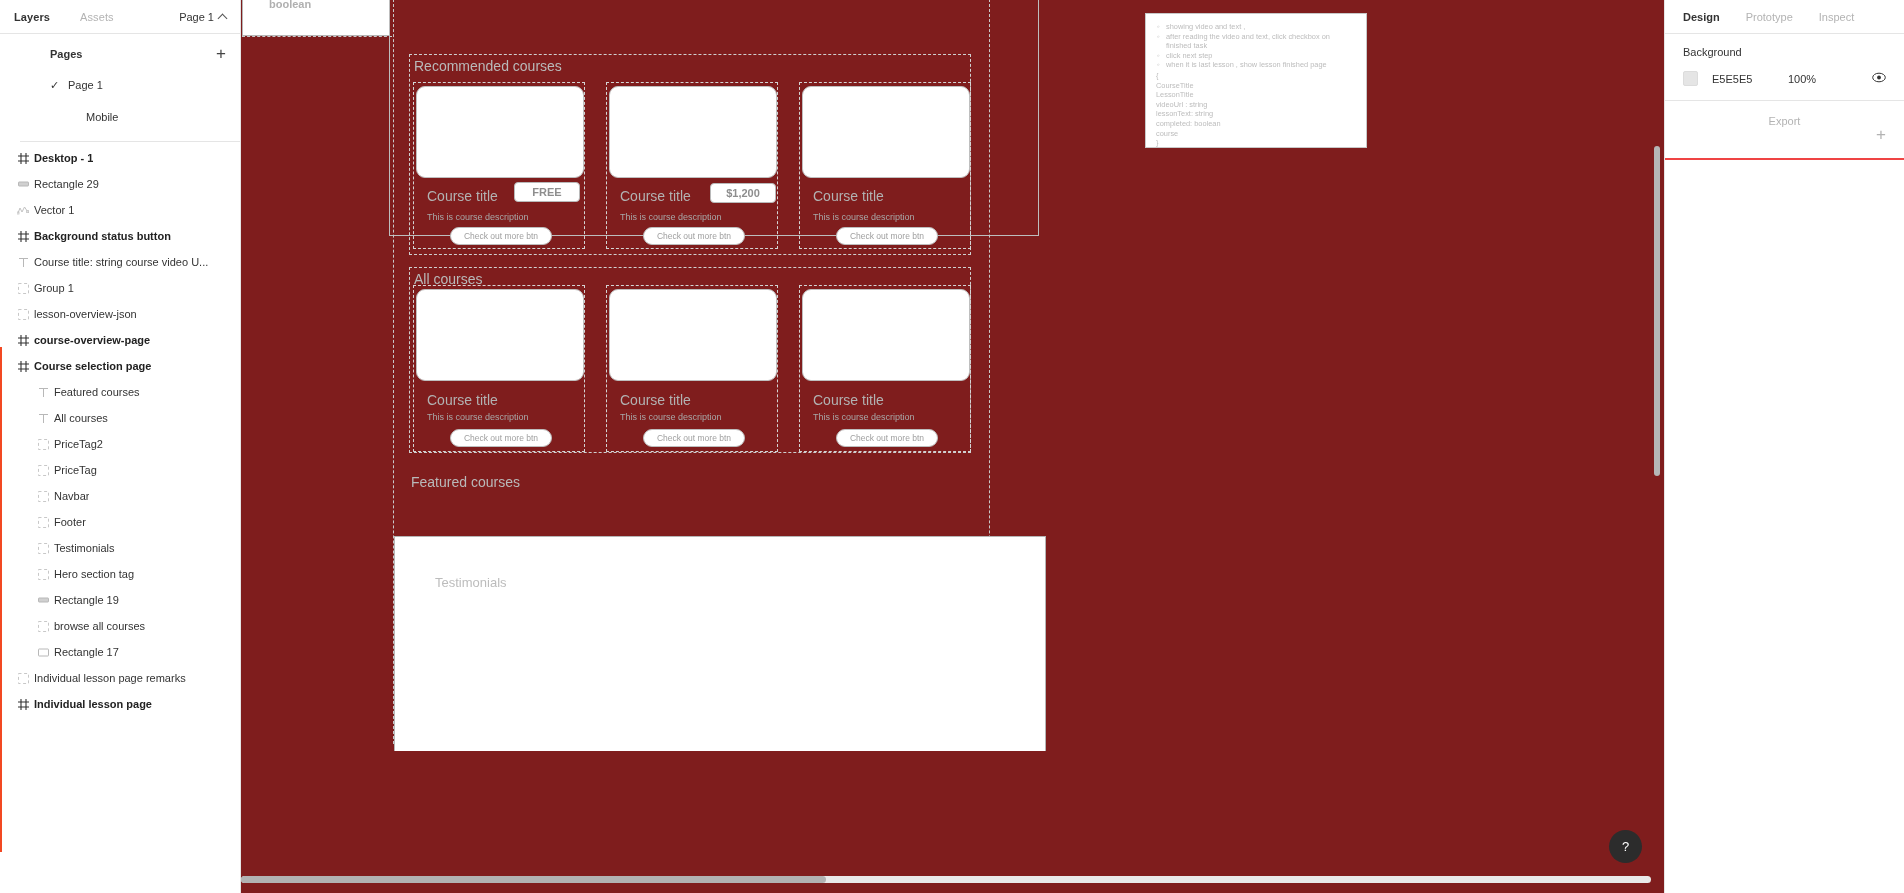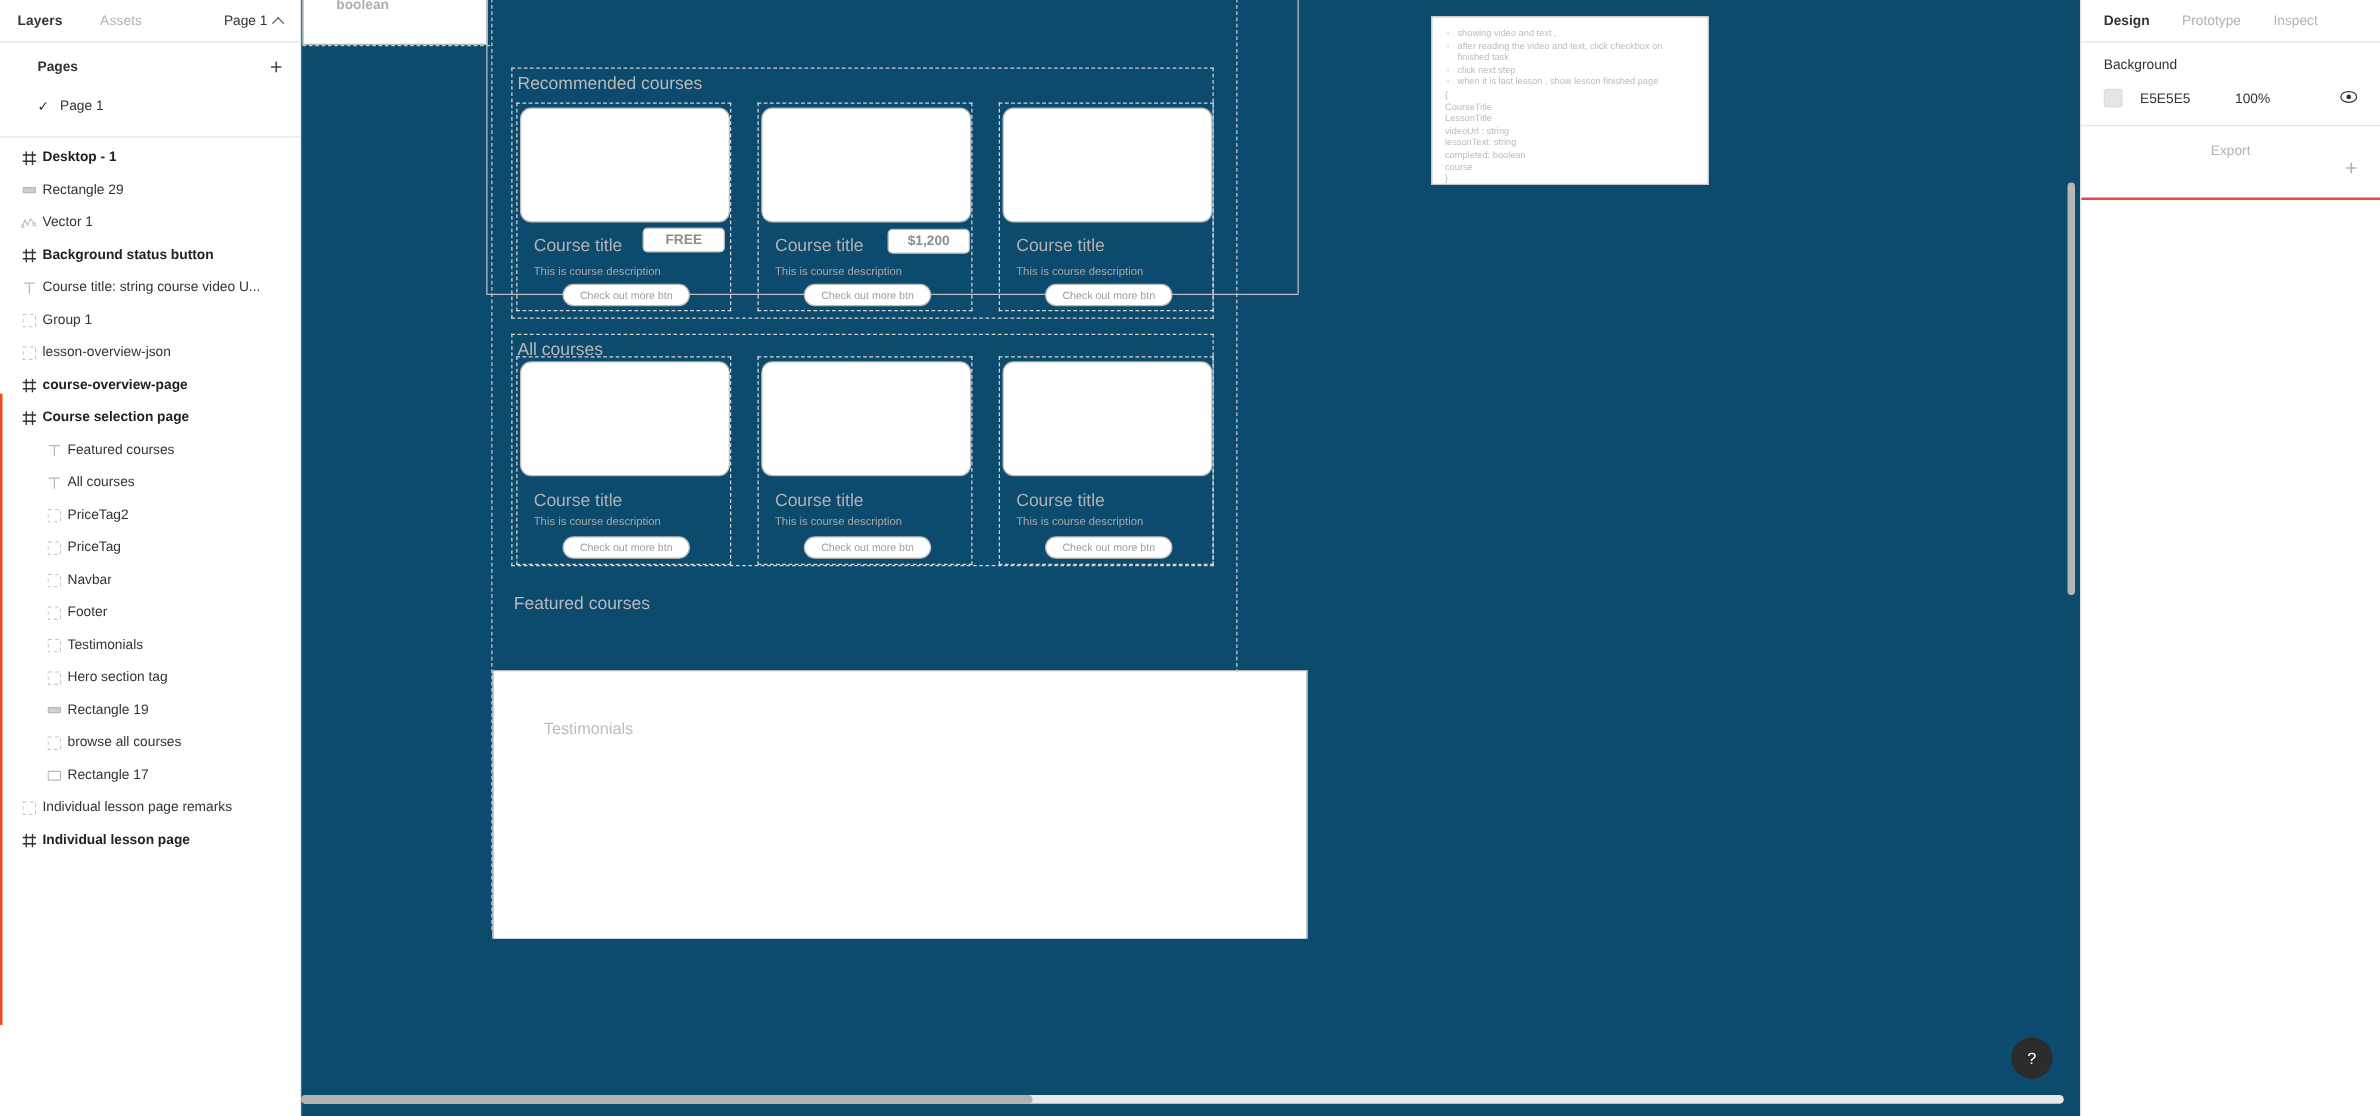--- a/index.html
+++ b/index.html
@@ -62,20 +62,21 @@
     border-top: 1.2px solid #555;
     transform: rotate(45deg);
     position: relative;
     top: 2px;
   }
 
   .lp-pages {
     border-bottom: 1px solid #e5e5e5;
     padding: 5px 0 8px 16px;
     flex: 0 0 auto;
+    margin-left: 20px;
   }
   .lp-section-head {
     height: 30px;
     display: flex;
     align-items: center;
     padding: 0 14px;
     font-size: 11px;
     font-weight: bold;
     color: #333333;
   }
@@ -140,21 +141,21 @@
     position: absolute;
     left: 0;
     width: 2px;
     background: linear-gradient(180deg,#f24822 0%, #f24822 35%, #e0321c 100%);
   }
 
   
   .canvas {
     position: relative;
     flex: 1 1 auto;
-    background: #0c4a6e;
+    background: #7f1d1d;
     overflow: hidden;
   }
   .cv { position: absolute; }
 
   .frame-rect {
     border: 1px solid #b5b5b5;
     background: #ffffff;
   }
   .dash-v {
     border-left: 1px dashed #c9c9c9;
@@ -325,20 +326,24 @@
     </div>
 
     <div class="lp-pages">
       <div class="lp-section-head">
         <span>Pages</span>
         <span class="lp-plus">+</span>
       </div>
       <div class="page-row">
         <span class="page-check">✓</span>
         <span class="page-label">Page 1</span>
+      </div>
+      <div class="page-row indent">
+        <span class="page-check"></span>
+        <span class="page-label">Mobile</span>
       </div>
     </div>
 
     <div class="lp-layers" id="layer-list">
       <div class="sel-bar" id="sel-bar" style="top: 205px; height: 505px; background: rgb(242, 72, 34);"></div>
     <div class="layer-row bold">
           <span class="ind" style="width: 12px;"></span>
           <span class="layer-ico">
             <svg width="11" height="11" viewBox="0 0 11 11">
               <path d="M3 0v11M8 0v11M0 3h11M0 8h11" stroke="currentColor" stroke-width="1.1" fill="none"></path>

